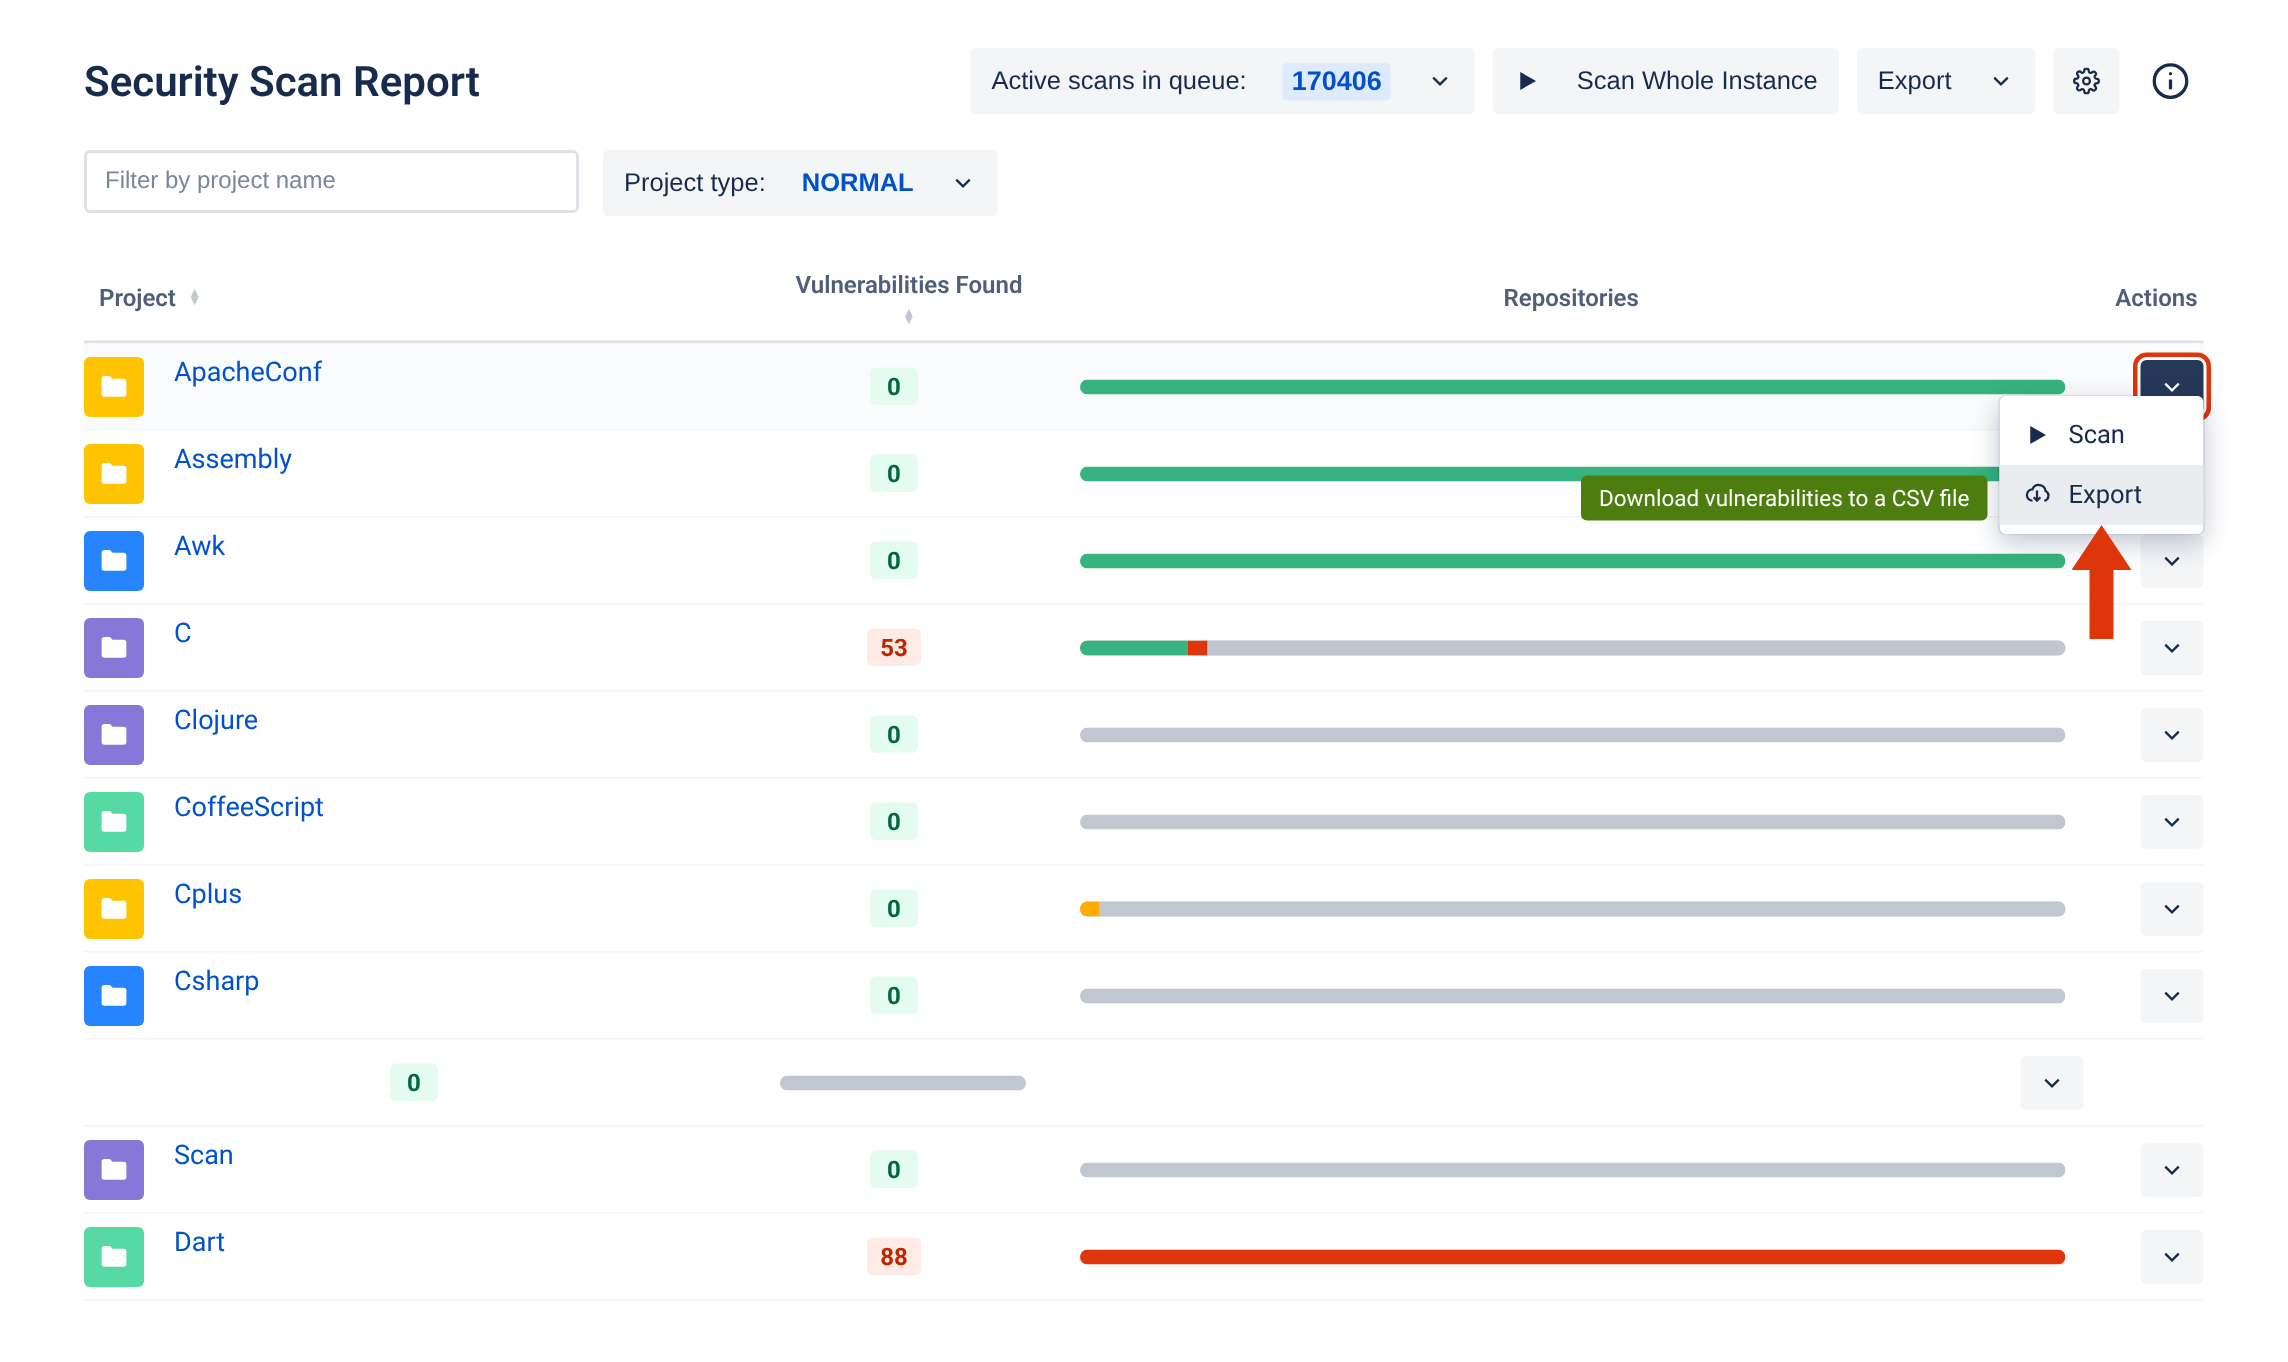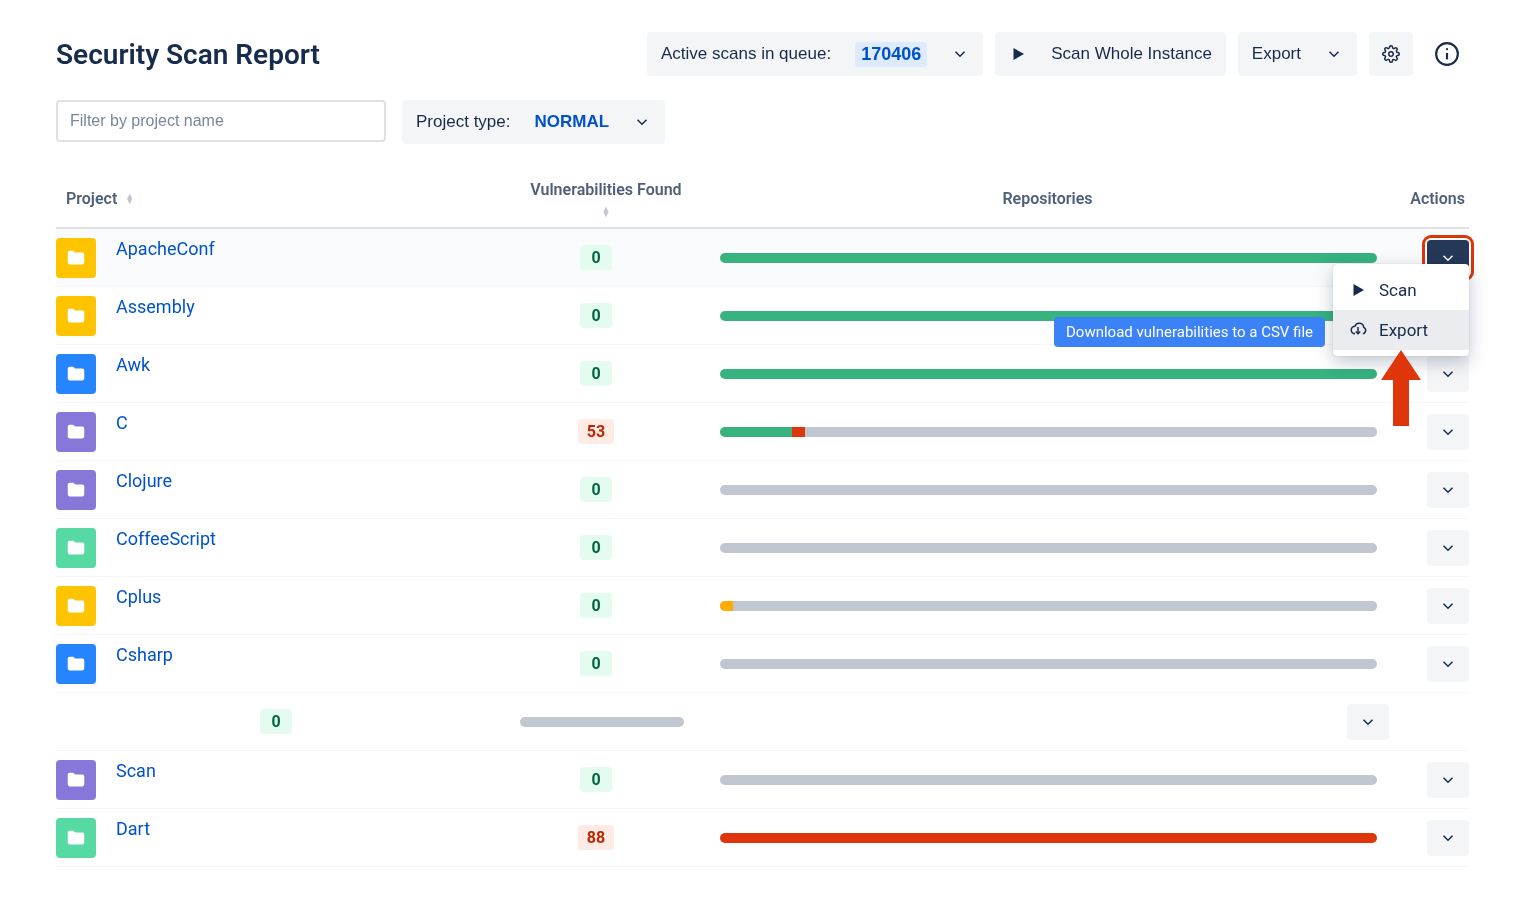--- a/index.html
+++ b/index.html
@@ -187,21 +187,21 @@
     padding: 10px 16px;
     font-size: 17px;
     color: var(--text-dark);
     cursor:pointer;
   }
   .dropdown .item:hover, .dropdown .item.hover { background:#ebecf0; }
   .tooltip {
     position:absolute;
     top: 317px;
     right: 200px;
-    background:#3b82f6;
+    background:#4d7c0f;
     color:#fff;
     font-size:15px;
     padding: 6px 12px;
     border-radius:4px;
     white-space:nowrap;
     z-index:60;
   }
   
   .red-arrow {
     position:absolute;

